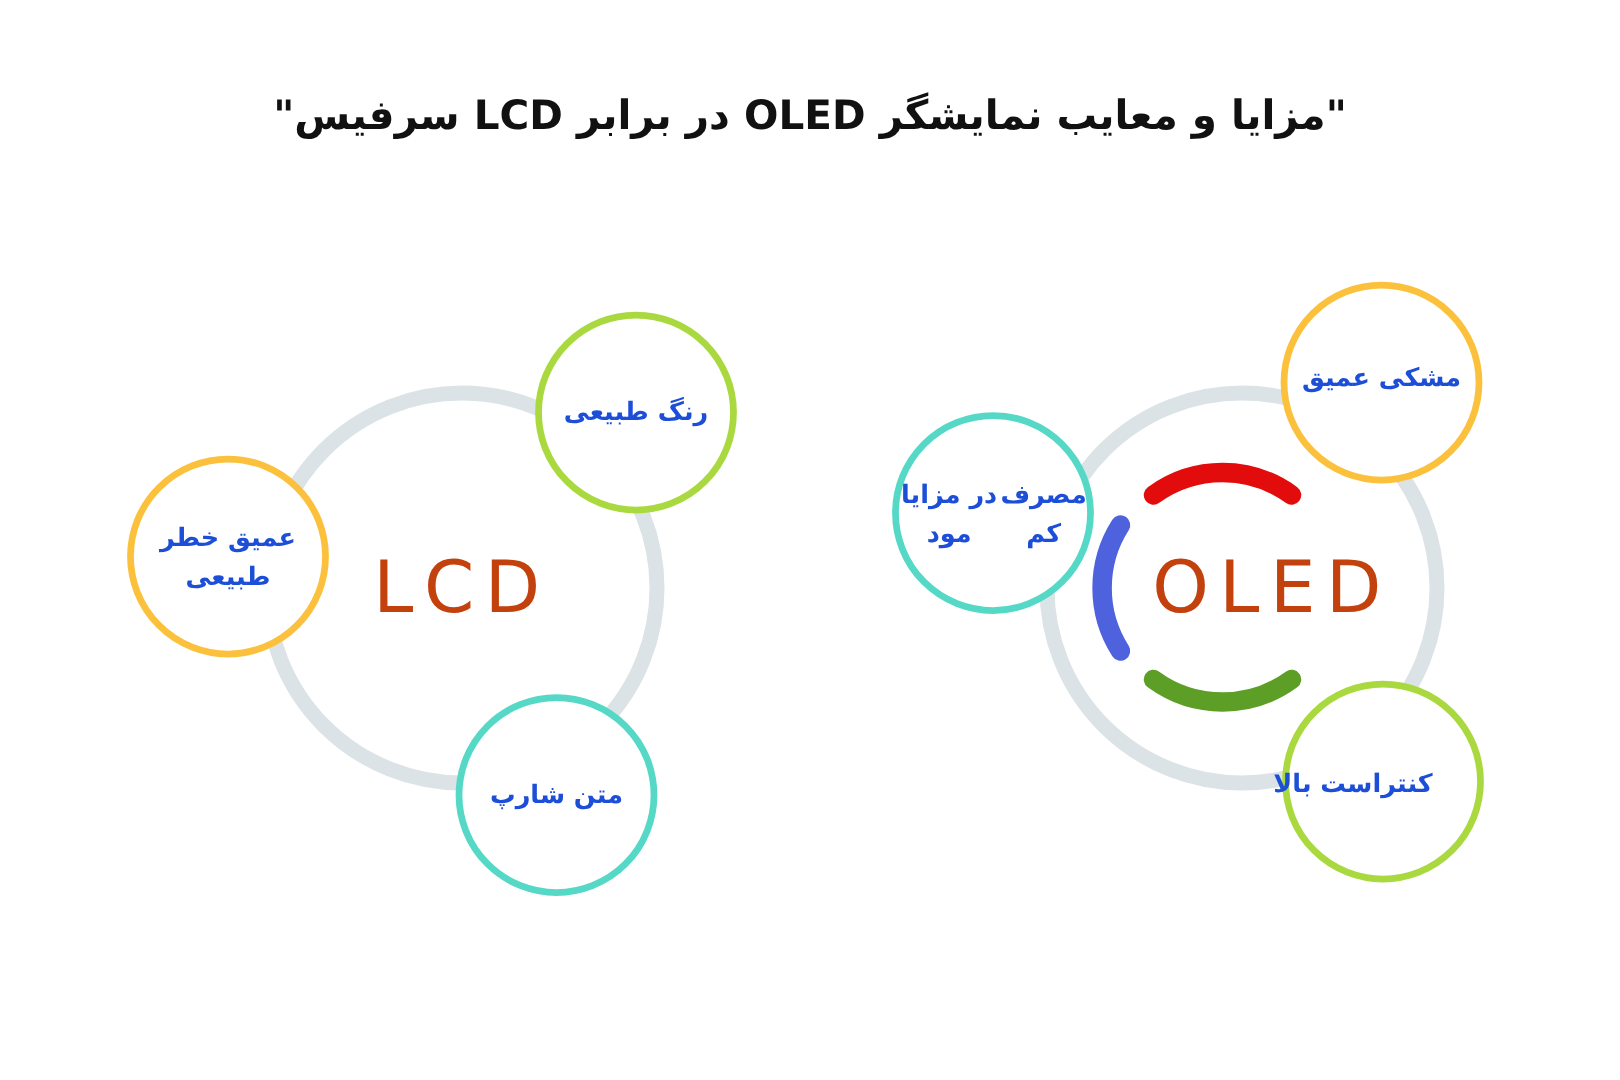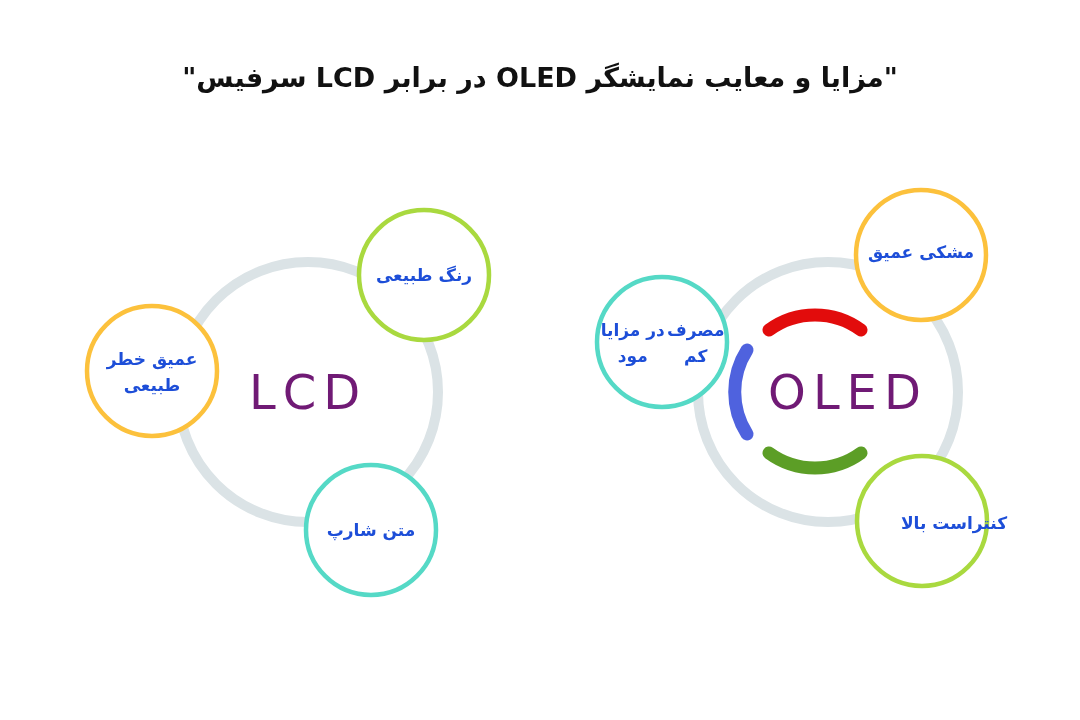--- a/index.html
+++ b/index.html
@@ -2,21 +2,21 @@
 <html><head>
 <meta charset="utf-8">
 <style>
   html, body { margin:0; padding:0; background:#ffffff; }
   body { width:1080px; height:720px; position:relative; overflow:hidden; font-family:"DejaVu Sans", sans-serif; }
   .title { position:absolute; left:0; top:62px; width:1080px; text-align:center; font-family:"DejaVu Sans", sans-serif; font-weight:bold; font-size:27px; color:#111; direction:rtl; }
   svg.diagram { position:absolute; left:0; top:0; }
   .big-circle { fill:none; stroke:#dbe3e6; stroke-width:10; }
   .small-circle { fill:#ffffff; stroke-width:4.5; }
   .label { position:absolute; text-align:center; direction:rtl; font-family:"DejaVu Sans", sans-serif; font-weight:bold; font-size:17px; color:#1d4ed8; line-height:26px; display:flex; align-items:center; justify-content:center; }
-  .center-label { position:absolute; text-align:center; font-family:"DejaVu Sans", sans-serif; font-size:48px; letter-spacing:7px; color:#701a75; display:flex; align-items:center; justify-content:center; }
+  .center-label { position:absolute; text-align:center; font-family:"DejaVu Sans", sans-serif; font-size:48px; letter-spacing:7px; color:#c2410c; display:flex; align-items:center; justify-content:center; }
 </style>
 </head>
 <body>
 
 <div class="title">"مزایا و معایب نمایشگر OLED در برابر LCD سرفیس"</div>
 
 <svg class="diagram" width="1080" height="720" viewBox="0 0 1080 720">
 
   <g>
     <circle class="big-circle" cx="308" cy="392" r="130"></circle>
@@ -44,13 +44,13 @@
   <span>طبیعی</span>
 </div>
 <div class="label" style="left:311px; top:510px; width:120px; height:40px;text-align:right;">متن شارپ</div>
 
 <div class="center-label" style="left:768px; top:362px; width:160px; height:60px;">OLED</div>
 <div class="label" style="left:861px; top:232px; width:120px; height:40px;">مشکی عمیق</div>
 <div class="label" style="left:599px; top:316px; width:126px; height:54px; flex-direction:row;">
   <span>مصرف کم</span>
   <span>در مزایا مود</span>
 </div>
-<div class="label" style="left:888px; top:503px; width:132px; height:40px;">کنتراست بالا</div>
+<div class="label" style="left:836px; top:503px; width:132px; height:40px;">کنتراست بالا</div>
 
 </body></html>

